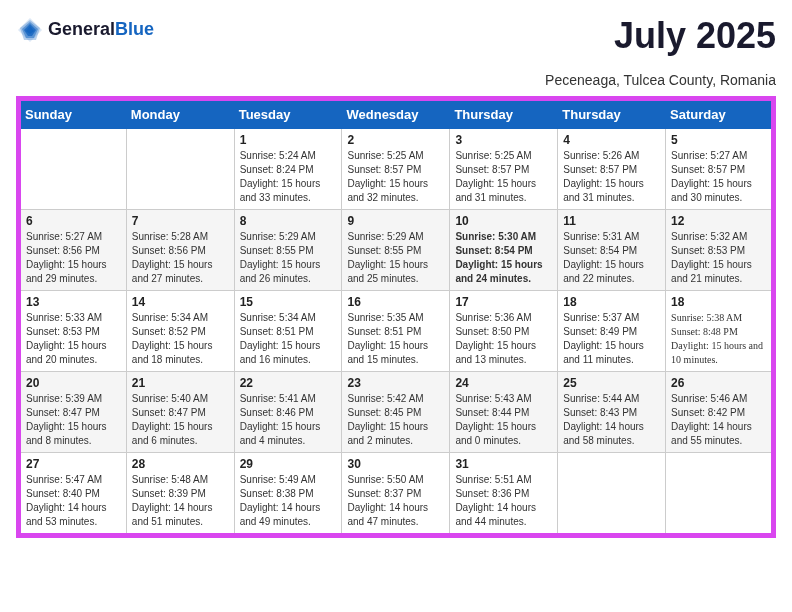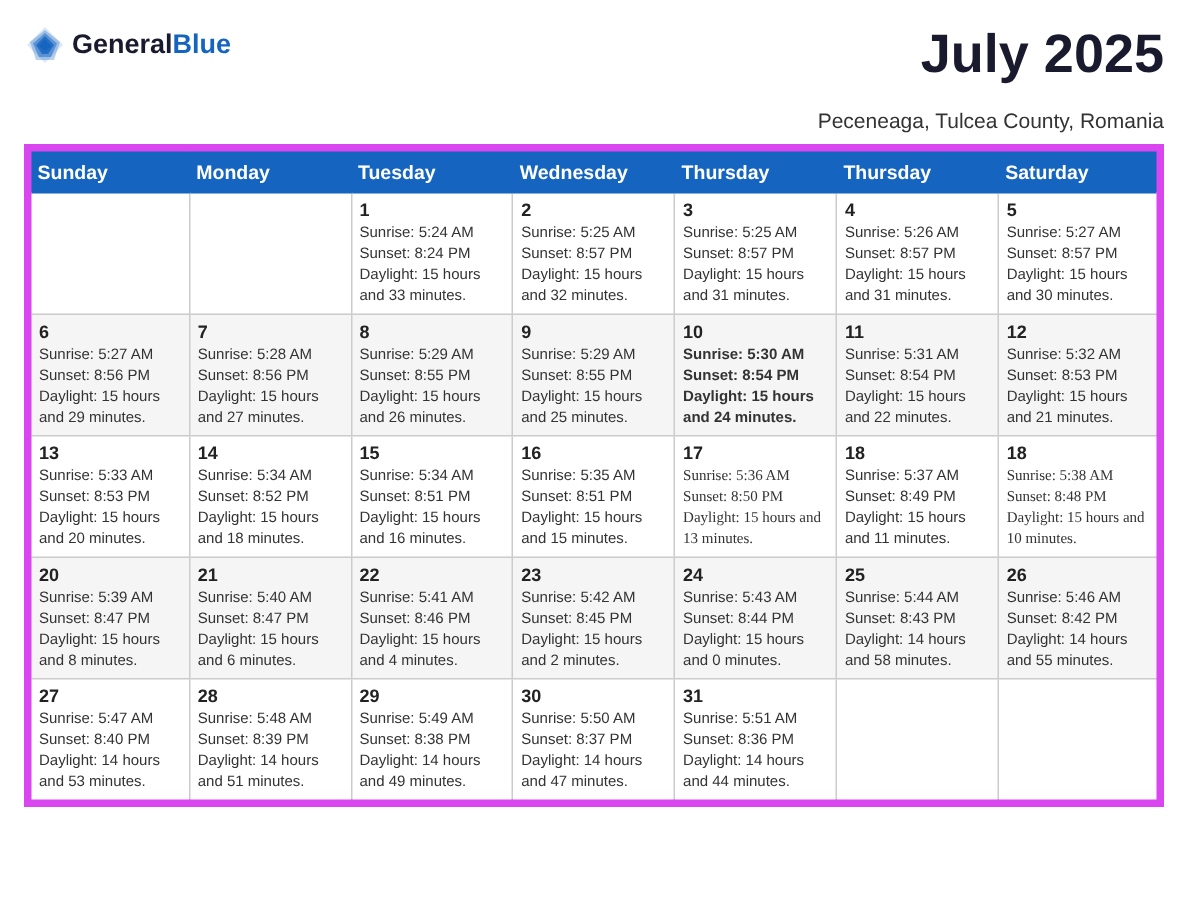--- a/index.html
+++ b/index.html
@@ -224,21 +224,21 @@
 Daylight: 15 hours and 16 minutes.</div>
         </td>
         <td>
           <span class="day-number">16</span>
           <div class="day-info" style="white-space: pre-line;">Sunrise: 5:35 AM
 Sunset: 8:51 PM
 Daylight: 15 hours and 15 minutes.</div>
         </td>
         <td>
           <span class="day-number">17</span>
-          <div class="day-info" style="white-space: pre-line; font-family: Liberation Serif, serif;">Sunrise: 5:36 AM
+          <div class="day-info" style="white-space: pre-line;">Sunrise: 5:36 AM
 Sunset: 8:50 PM
 Daylight: 15 hours and 13 minutes.</div>
         </td>
         <td>
           <span class="day-number">18</span>
           <div class="day-info" style="white-space: pre-line;">Sunrise: 5:37 AM
 Sunset: 8:49 PM
 Daylight: 15 hours and 11 minutes.</div>
         </td>
         <td>

